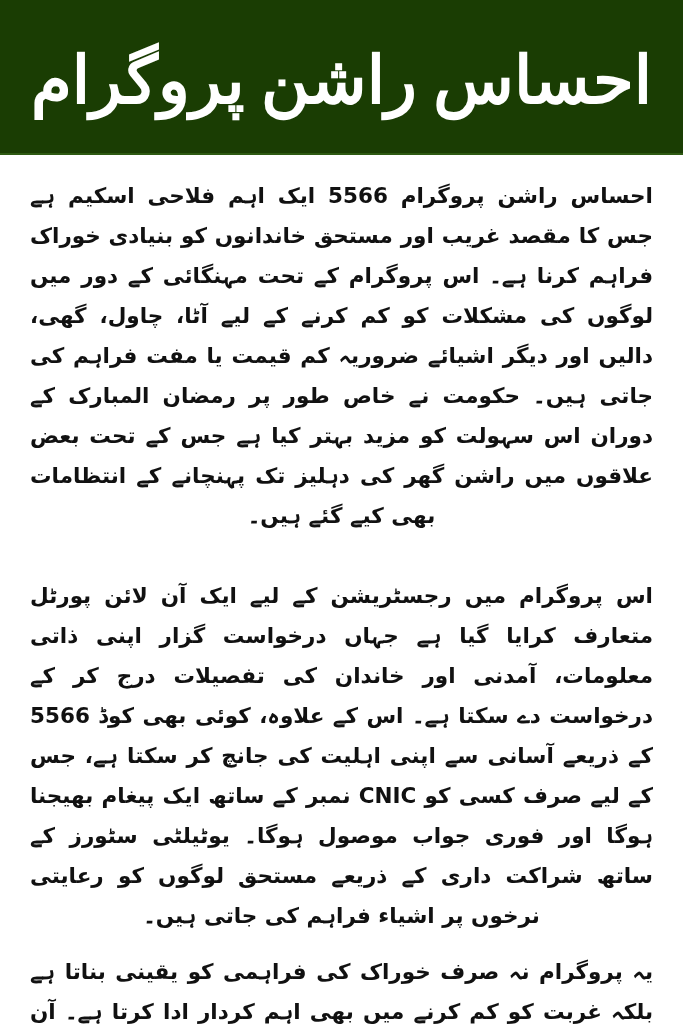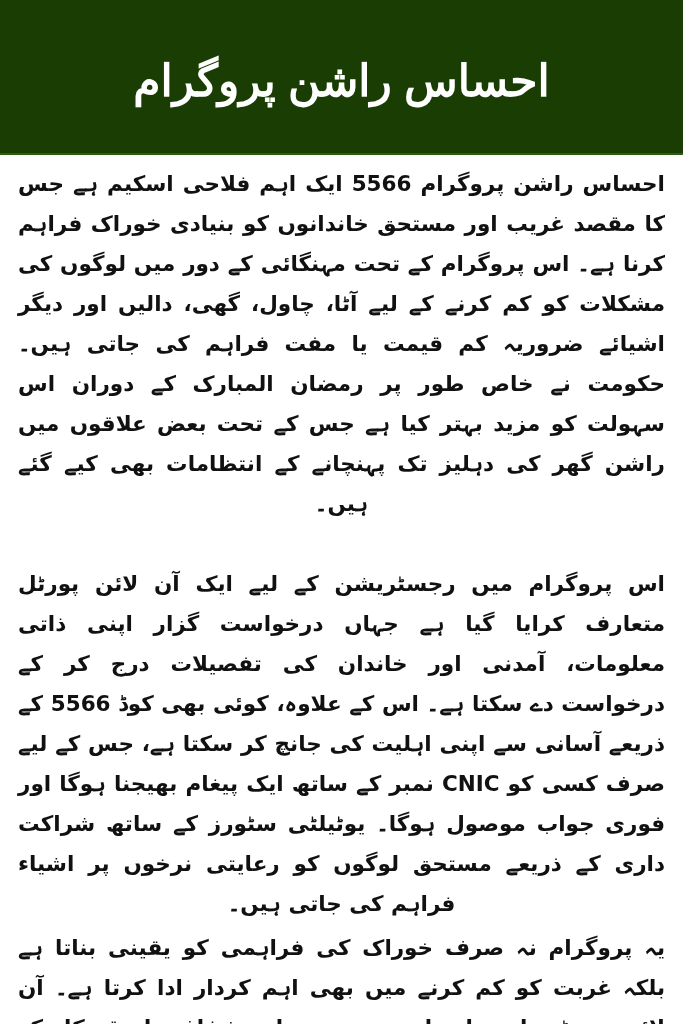--- a/index.html
+++ b/index.html
@@ -22,23 +22,23 @@
       height: 155px;
       background: #1a3d03;
       display: flex;
       align-items: center;
       justify-content: center;
       border-bottom: 2px solid #2e5a12;
       box-sizing: border-box;
     }
     .header-title {
       color: #ffffff;
-      font-family: Liberation Sans, sans-serif;
+      font-family: Liberation Serif, serif;
       font-weight: bold;
-      font-size: 44px;
+      font-size: 66px;
       direction: rtl;
       letter-spacing: 0;
       line-height: 1;
       margin-top: 8px;
       text-align: center;
     }
     .content {
       position: absolute;
       left: 14px;
       right: 14px;
@@ -46,21 +46,21 @@
       direction: rtl;
       text-align: justify;
       text-align-last: center;
       color: #111111;
       font-family: "DejaVu Sans", sans-serif;
       font-weight: bold;
       font-size: 21.5px;
       line-height: 40px;
     }
     .para {
-      margin: 4px;
+      margin: 16px;
     }
     .para-1 {
       margin-bottom: 40px;
     }
     .para-2 {
       margin-bottom: 0;
     }
     .para-3 {
       margin-bottom: 0;
     }

